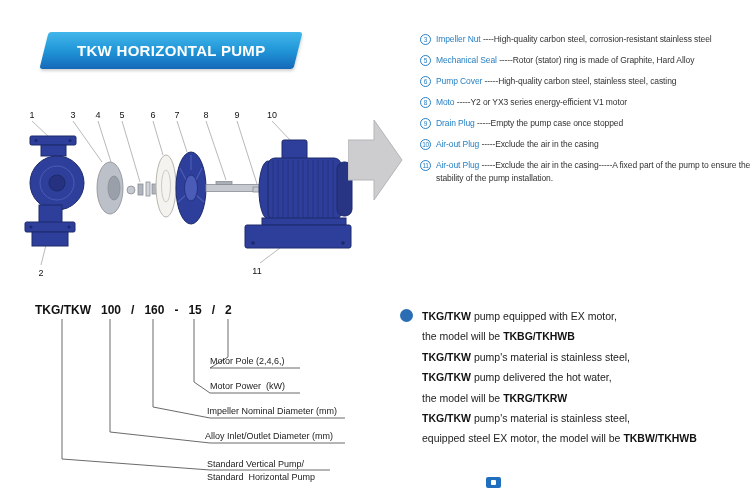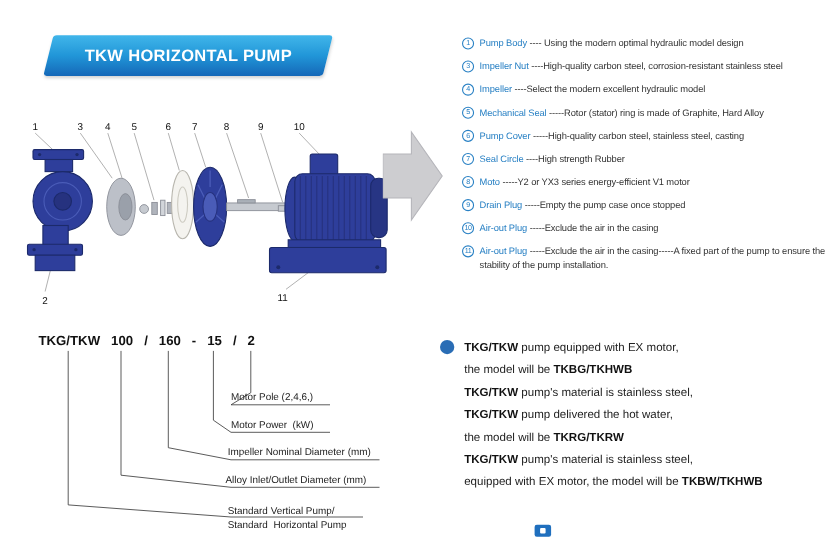--- a/index.html
+++ b/index.html
@@ -135,42 +135,30 @@
       <text x="247" y="174">11</text>
     </g>
   </svg>
 
   <svg class="arrow-svg" viewBox="0 0 58 96">
     <polygon points="0,28 26,28 26,8 54,48 26,88 26,68 0,68" fill="#cdcdd0" stroke="#b5b5ba" stroke-width="1"></polygon>
   </svg>
 
   <div class="parts-list">
     <div class="part-item">
-      <span class="cnum">1</span>
-      <div class="ptext"><span class="plabel">Pump Body</span> <span class="pdesc">---- Using the modern optimal hydraulic model design</span></div>
-    </div>
-    <div class="part-item">
       <span class="cnum">3</span>
       <div class="ptext"><span class="plabel">Impeller Nut</span> <span class="pdesc">----High-quality carbon steel, corrosion-resistant stainless steel</span></div>
     </div>
     <div class="part-item">
-      <span class="cnum">4</span>
-      <div class="ptext"><span class="plabel">Impeller</span> <span class="pdesc">----Select the modern excellent hydraulic model</span></div>
-    </div>
-    <div class="part-item">
       <span class="cnum">5</span>
       <div class="ptext"><span class="plabel">Mechanical Seal</span> <span class="pdesc">-----Rotor (stator) ring is made of Graphite, Hard Alloy</span></div>
     </div>
     <div class="part-item">
       <span class="cnum">6</span>
       <div class="ptext"><span class="plabel">Pump Cover</span> <span class="pdesc">-----High-quality carbon steel, stainless steel, casting</span></div>
-    </div>
-    <div class="part-item">
-      <span class="cnum">7</span>
-      <div class="ptext"><span class="plabel">Seal Circle</span> <span class="pdesc">----High strength Rubber</span></div>
     </div>
     <div class="part-item">
       <span class="cnum">8</span>
       <div class="ptext"><span class="plabel">Moto</span> <span class="pdesc">-----Y2 or YX3 series energy-efficient V1 motor</span></div>
     </div>
     <div class="part-item">
       <span class="cnum">9</span>
       <div class="ptext"><span class="plabel">Drain Plug</span> <span class="pdesc">-----Empty the pump case once stopped</span></div>
     </div>
     <div class="part-item">
@@ -213,19 +201,19 @@
 
   <div class="variants">
     <span class="vbullet"></span>
     <div class="vrows">
       <div><b>TKG/TKW</b><span> pump equipped with EX motor,</span></div>
       <div><span>the model will be </span><b>TKBG/TKHWB</b></div>
       <div><b>TKG/TKW</b><span> pump's material is stainless steel,</span></div>
       <div><b>TKG/TKW</b><span> pump delivered the hot water,</span></div>
       <div><span>the model will be </span><b>TKRG/TKRW</b></div>
       <div><b>TKG/TKW</b><span> pump's material is stainless steel,</span></div>
-      <div><span>equipped with EX motor, the model will be </span><b>TKBW/TKHWB</b></div>
+      <div><span>equipped steel EX motor, the model will be </span><b>TKBW/TKHWB</b></div>
     </div>
   </div>
 
   <div class="footer-logo"></div>
 
 </div>
 
 </body></html>

